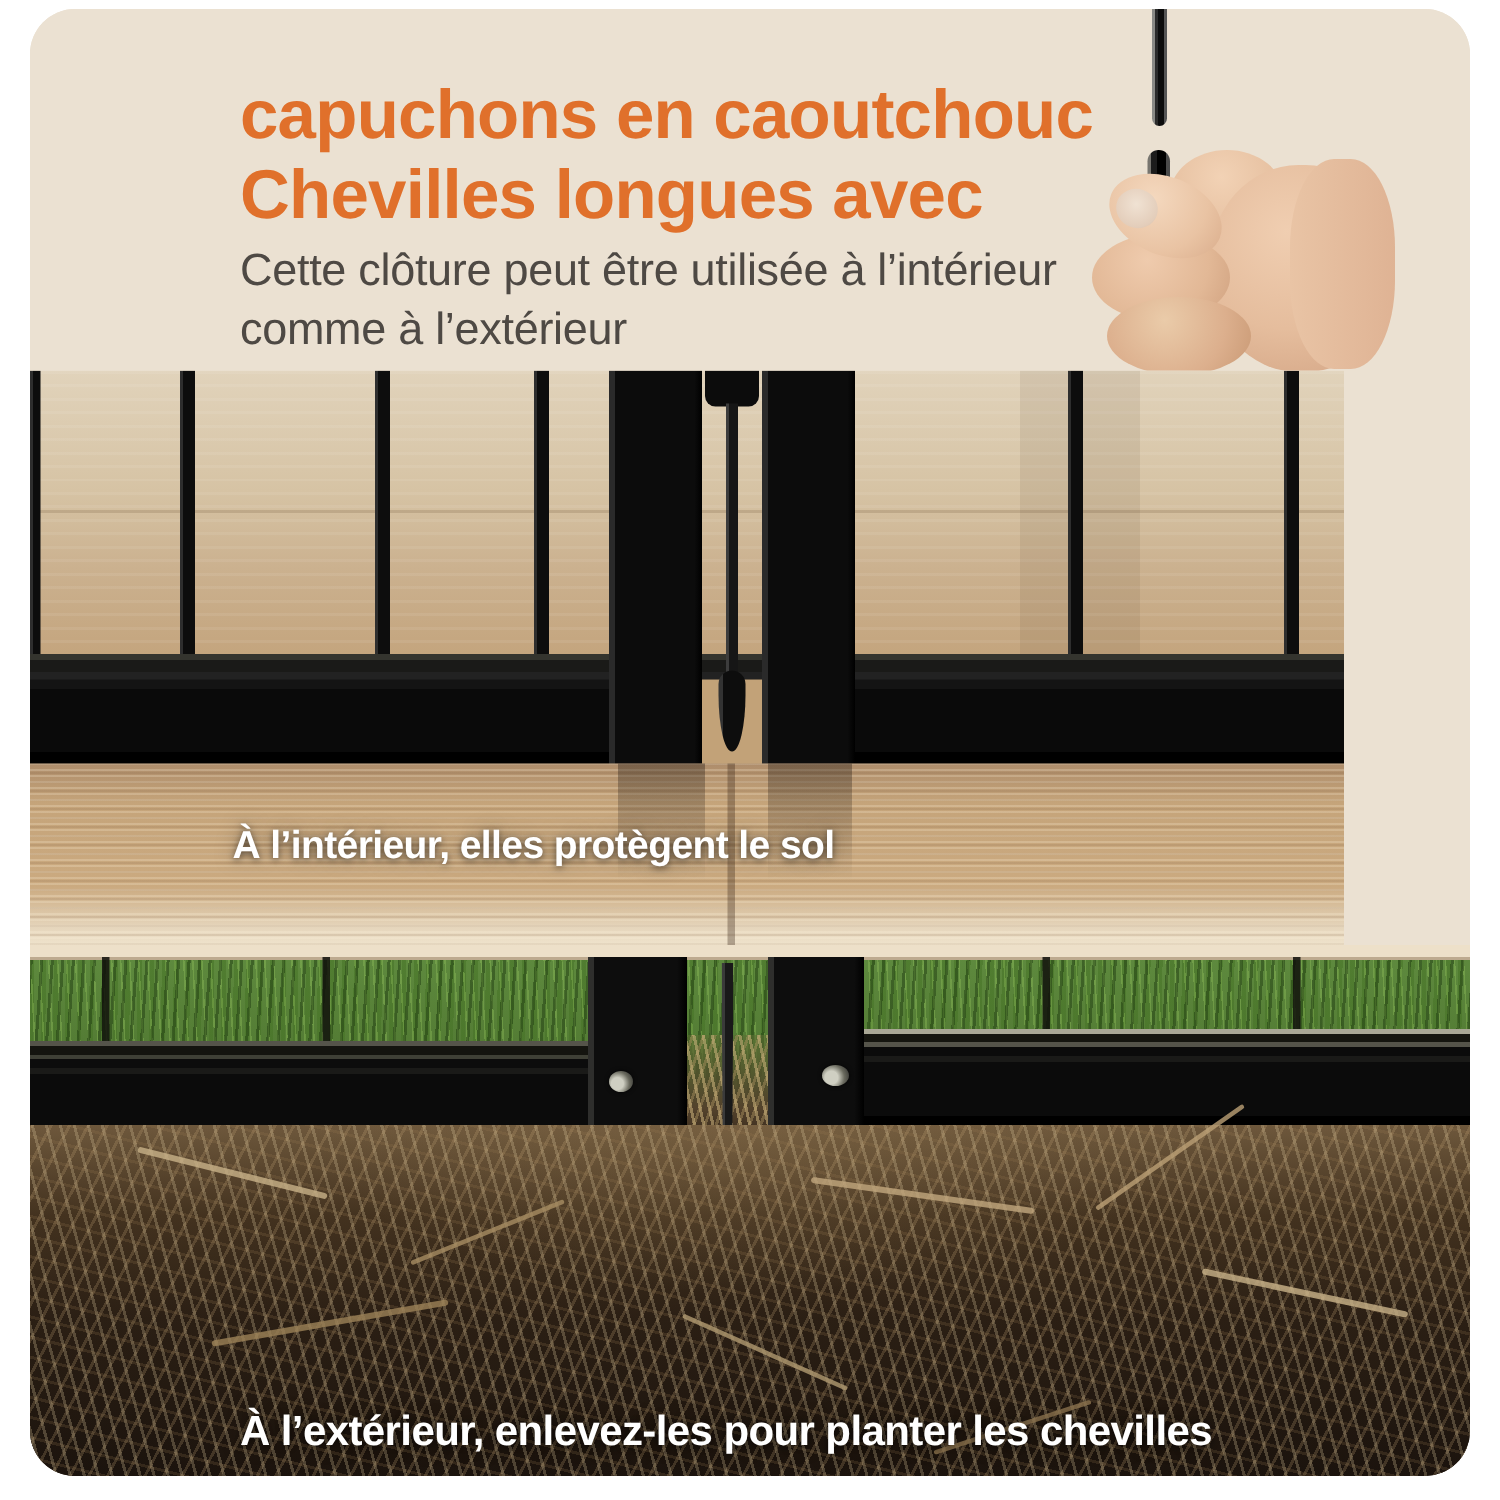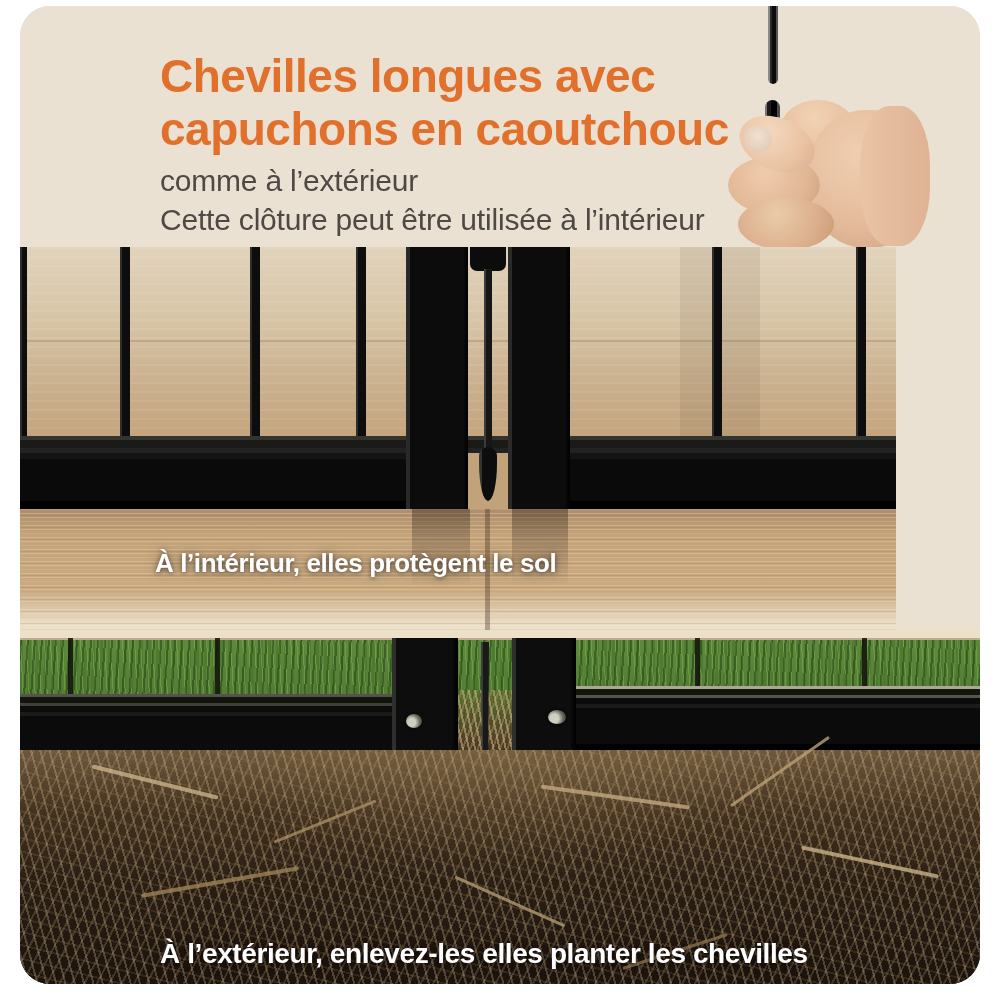--- a/index.html
+++ b/index.html
@@ -175,31 +175,31 @@
     <div class="soil"></div>
     <div class="root" style="left:70px;top:150px;width:130px;height:4px;transform:rotate(14deg);background:#C8B188;"></div>
     <div class="root" style="left:250px;top:190px;width:110px;height:3px;transform:rotate(-22deg);background:#A78D63;"></div>
     <div class="root" style="left:520px;top:165px;width:150px;height:4px;transform:rotate(8deg);background:#C2A87E;"></div>
     <div class="root" style="left:700px;top:140px;width:120px;height:3px;transform:rotate(-35deg);background:#BCA076;"></div>
     <div class="root" style="left:120px;top:250px;width:160px;height:4px;transform:rotate(-10deg);background:#9C8258;"></div>
     <div class="root" style="left:430px;top:270px;width:120px;height:3px;transform:rotate(24deg);background:#B09A71;"></div>
     <div class="root" style="left:780px;top:230px;width:140px;height:4px;transform:rotate(12deg);background:#C8B188;"></div>
     <div class="root" style="left:600px;top:320px;width:110px;height:3px;transform:rotate(-18deg);background:#8F7550;"></div>
 
-    <div class="caption caption-out">À l’extérieur, enlevez-les elles planter les chevilles</div>
+    <div class="caption caption-out">À l’extérieur, enlevez-les pour planter les chevilles</div>
   </div>
 
   <div class="banner">
     <div class="title">
+      <div>capuchons en caoutchouc</div>
       <div>Chevilles longues avec</div>
-      <div>capuchons en caoutchouc</div>
     </div>
     <div class="subtitle">
+      <div>Cette clôture peut être utilisée à l’intérieur</div>
       <div>comme à l’extérieur</div>
-      <div>Cette clôture peut être utilisée à l’intérieur</div>
     </div>
     <div class="peg-top"></div>
     <div class="peg-cap-piece"></div>
     <div class="hand">
       <div class="knuckle-index"></div>
       <div class="palm"></div>
       <div class="hand-back"></div>
       <div class="finger-mid"></div>
       <div class="finger-low"></div>
       <div class="thumb"></div>

